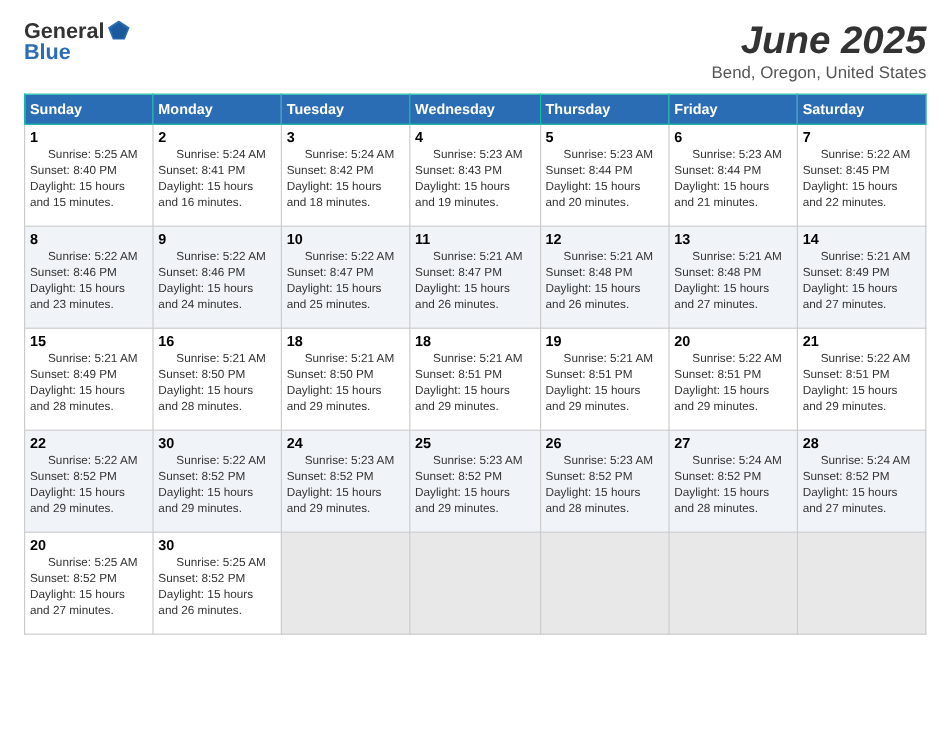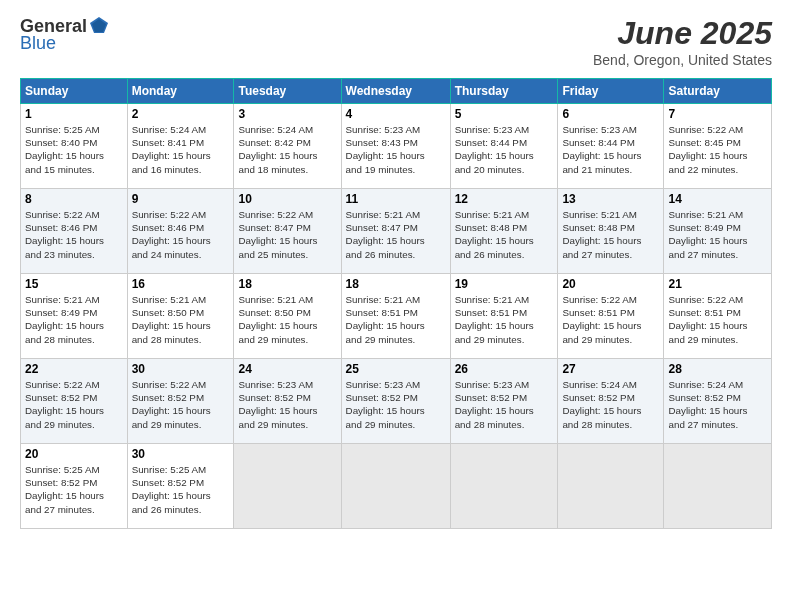--- a/index.html
+++ b/index.html
@@ -70,20 +70,21 @@
     .day-num {
       font-weight: bold;
       font-size: 12px;
       display: block;
       margin-bottom: 2px;
     }
     .day-info {
       font-size: 9.8px;
       color: #333;
       line-height: 1.35;
+      margin-left: 15px;
     }
     .empty-cell {
       background: #e8e8e8 !important;
     }
     .calendar tr:nth-child(even) td.empty-cell {
       background: #dcdcdc !important;
     }
   </style>
 </head>
 <body>
@@ -92,21 +93,21 @@
   <div class="header">
     <div class="logo">
       <div>
         <div style="display:flex;align-items:center;">
           <span class="logo-general" style="font-size:18px;font-weight:bold;color:#333;">General</span>
           <svg width="22" height="22" viewBox="0 0 22 22" style="margin:0 1px;">
             <polygon points="11,2 20,8 16,18 6,18 2,8" fill="#2a6db5"></polygon>
             <polygon points="11,4 18,9 15,17 7,17 4,9" fill="#1a5a9a"></polygon>
           </svg>
         </div>
-        <span class="logo-blue" style="font-size:18px;font-weight:normal;color:#2a6db5;display:block;margin-top:-4px;">Blue</span>
+        <span class="logo-blue" style="font-size:18px;font-weight:bold;color:#2a6db5;display:block;margin-top:-4px;">Blue</span>
       </div>
     </div>
     <div class="title-block">
       <div class="month-title">June 2025</div>
       <div class="location">Bend, Oregon, United States</div>
     </div>
   </div>
 
   <table class="calendar">
     <thead>

